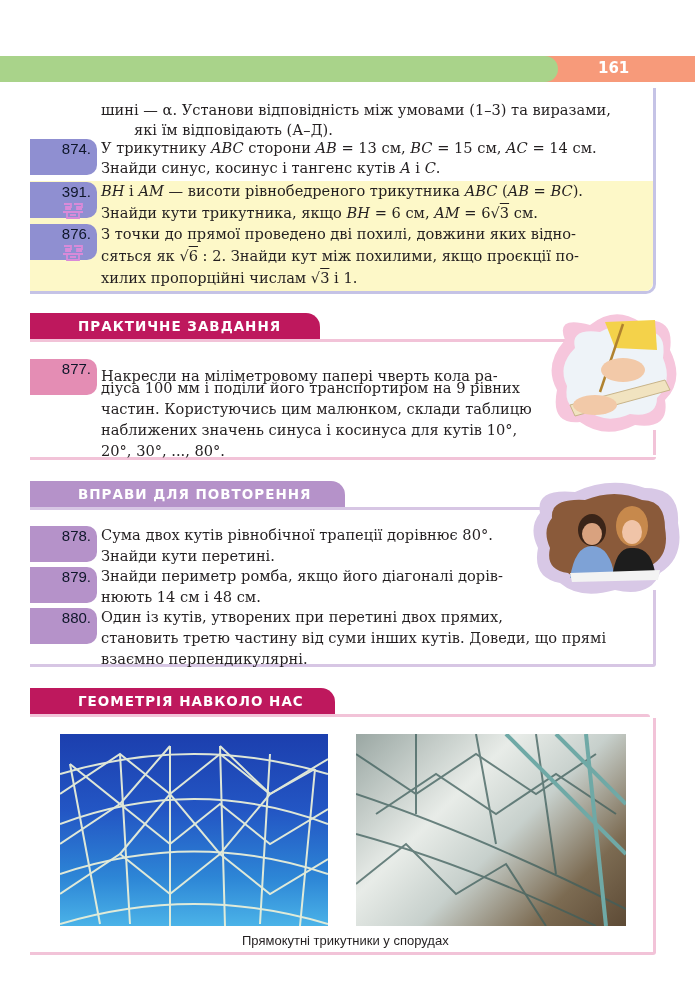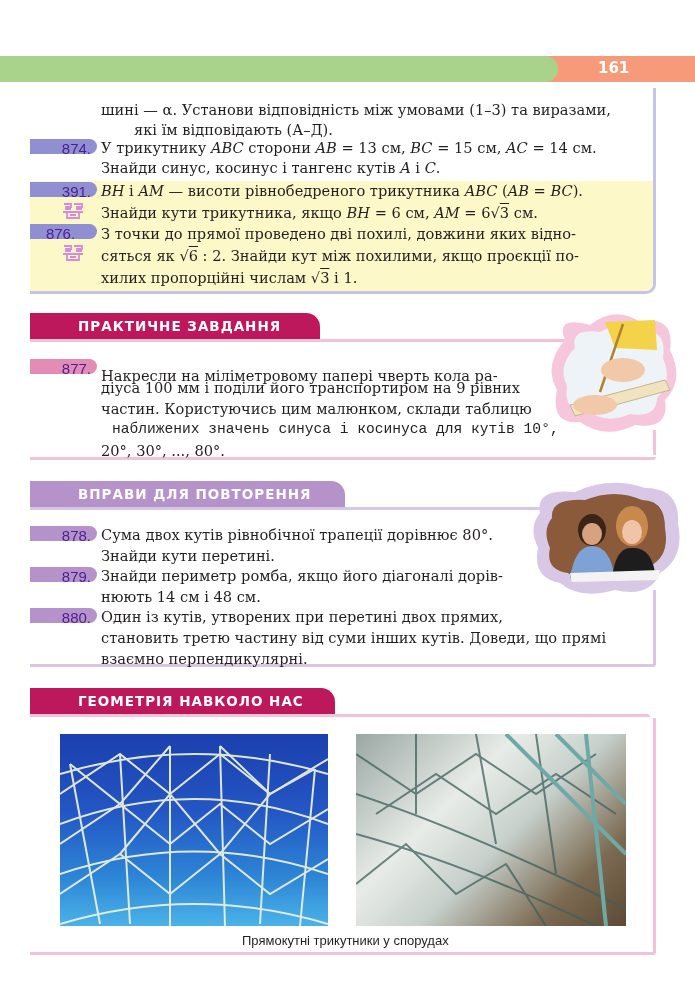--- a/index.html
+++ b/index.html
@@ -15,21 +15,21 @@
   .page-num { position: absolute; left: 598px; top: 3px; font-family: "DejaVu Sans", sans-serif; font-weight: bold; font-size: 15px; color: #ffffff; z-index: 2; }
 
   .text { font-size: 14.6px; line-height: 19.6px; }
   .line { position: absolute; white-space: nowrap; }
   i { font-style: italic; }
 
   
   .top-box { position: absolute; left: 30px; top: 88px; width: 626px; height: 206px; border-right: 3px solid #c5c3e6; border-bottom: 3px solid #c5c3e6; border-radius: 0 0 10px 0; }
   .yellow-band { position: absolute; left: 30px; top: 181px; width: 623px; height: 110px; background: #fdf8c8; border-radius: 0 0 8px 0; }
 
-  .num-badge { position: absolute; height: 15px; border-radius: 0 10px 10px 0; font-family: "Liberation Sans", sans-serif; font-size: 15px; color: #4c1d95; text-align: right; padding-right: 6px; line-height: 19px; }
+  .num-badge { position: absolute; height: 36px; border-radius: 0 10px 10px 0; font-family: "Liberation Sans", sans-serif; font-size: 15px; color: #0f172a; text-align: right; padding-right: 6px; line-height: 19px; }
   .num-blue { background: #8f8fd1; }
   .num-pink { background: #e48db4; }
   .num-violet { background: #b592c9; }
 
   .group-icon { position: absolute; width: 22px; height: 18px; }
 
   
   .sec-tab { position: absolute; height: 26px; border-radius: 0 14px 0 0; font-family: "DejaVu Sans", sans-serif; font-weight: bold; font-size: 13.5px; color: #ffffff; letter-spacing: 1px; padding-left: 48px; line-height: 26px; }
   .sec-line { position: absolute; height: 3px; }
   .sec-vline { position: absolute; width: 3px; }
@@ -67,21 +67,21 @@
 
 <div class="num-badge num-blue" style="left:30px; top:182px; width:67px;">391.</div>
 <svg class="group-icon" style="left:62px; top:202px;" viewBox="0 0 22 18">
   <path d="M2 2h7v3H4v2h5M12 2h8v3h-5v2h5M1 10h20M5 10v6h12v-6M8 13h6" fill="none" stroke="#d98ad9" stroke-width="1.8"></path>
 </svg>
 <div class="text">
   <div class="line" style="left:101px; top:181px;"><i>BH</i> і <i>AM</i> — висоти рівнобедреного трикутника <i>ABC</i> (<i>AB</i> = <i>BC</i>).</div>
   <div class="line" style="left:101px; top:203px;">Знайди кути трикутника, якщо <i>BH</i> = 6 см, <i>AM</i> = 6√<span style="text-decoration:overline">3</span> см.</div>
 </div>
 
-<div class="num-badge num-blue" style="left:30px; top:224px; width:67px;text-align:center;">876.</div>
+<div class="num-badge num-blue" style="left:30px; top:224px; width:67px;">876.</div>
 <svg class="group-icon" style="left:62px; top:244px;" viewBox="0 0 22 18">
   <path d="M2 2h7v3H4v2h5M12 2h8v3h-5v2h5M1 10h20M5 10v6h12v-6M8 13h6" fill="none" stroke="#d98ad9" stroke-width="1.8"></path>
 </svg>
 <div class="text">
   <div class="line" style="left:101px; top:224px;">З точки до прямої проведено дві похилі, довжини яких відно-</div>
   <div class="line" style="left:101px; top:246px;">сяться як √<span style="text-decoration:overline">6</span> : 2. Знайди кут між похилими, якщо проєкції по-</div>
   <div class="line" style="left:101px; top:268px;">хилих пропорційні числам √<span style="text-decoration:overline">3</span> і 1.</div>
 </div>
 
 <div class="sec-tab pink-tab" style="left:30px; top:313px; width:290px;">ПРАКТИЧНЕ ЗАВДАННЯ</div>
@@ -99,21 +99,21 @@
     <ellipse cx="78" cy="60" rx="22" ry="12" fill="#f2c9a8"></ellipse>
     <ellipse cx="50" cy="95" rx="22" ry="10" fill="#f2c9a8"></ellipse>
   </svg>
 </div>
 
 <div class="num-badge num-pink" style="left:30px; top:359px; width:67px;">877.</div>
 <div class="text">
   <div class="line" style="left:101px; top:366px;">Накресли на міліметровому папері чверть кола ра-</div>
   <div class="line" style="left:101px; top:378px;">діуса 100 мм і поділи його транспортиром на 9 рівних</div>
   <div class="line" style="left:101px; top:399px;">частин. Користуючись цим малюнком, склади таблицю</div>
-  <div class="line" style="left:112px; top:420px;font-family:Liberation Mono, monospace;">наближених значень синуса і косинуса для кутів 10°,</div>
+  <div class="line" style="left:101px; top:420px;">наближених значень синуса і косинуса для кутів 10°,</div>
   <div class="line" style="left:101px; top:441px;">20°, 30°, ..., 80°.</div>
 </div>
 
 <div class="sec-tab violet-tab" style="left:30px; top:481px; width:315px;">ВПРАВИ ДЛЯ ПОВТОРЕННЯ</div>
 <div class="sec-line" style="left:30px; top:507px; width:520px; background:#d7c6e4;"></div>
 <div class="sec-vline" style="left:653px; top:590px; height:75px; background:#d7c6e4;"></div>
 <div class="sec-line" style="left:30px; top:664px; width:626px; background:#d7c6e4; border-radius:0 0 6px 0;"></div>
 
 <div class="deco" style="left:530px; top:478px; width:155px; height:120px;">
   <svg width="155" height="120" viewBox="0 0 155 120">

